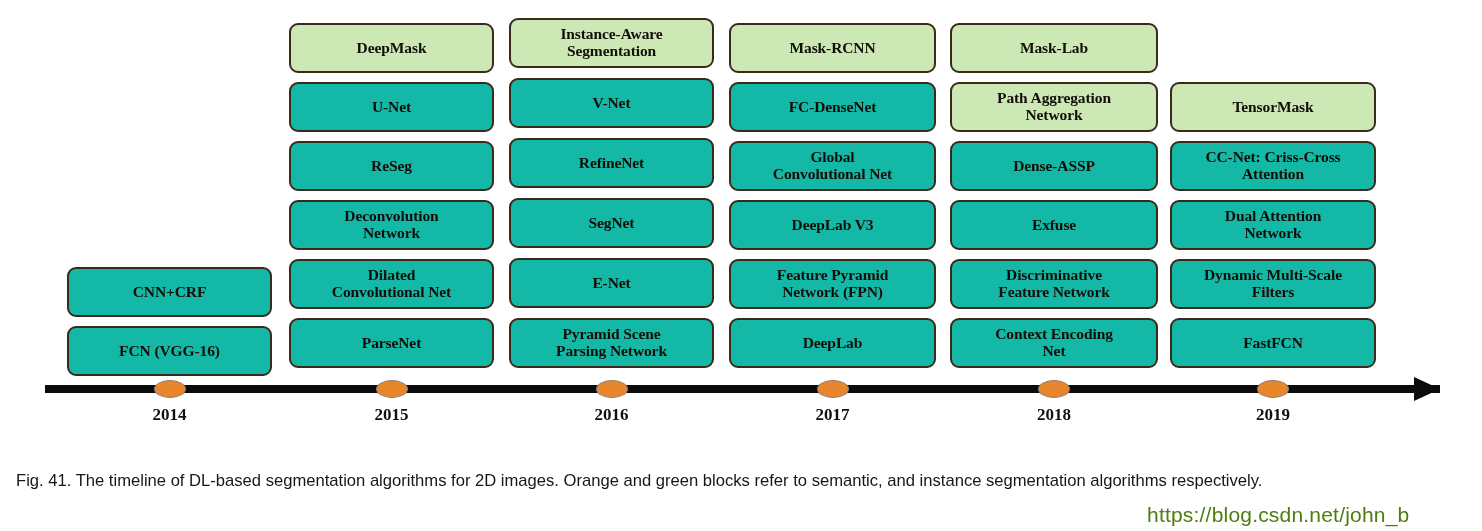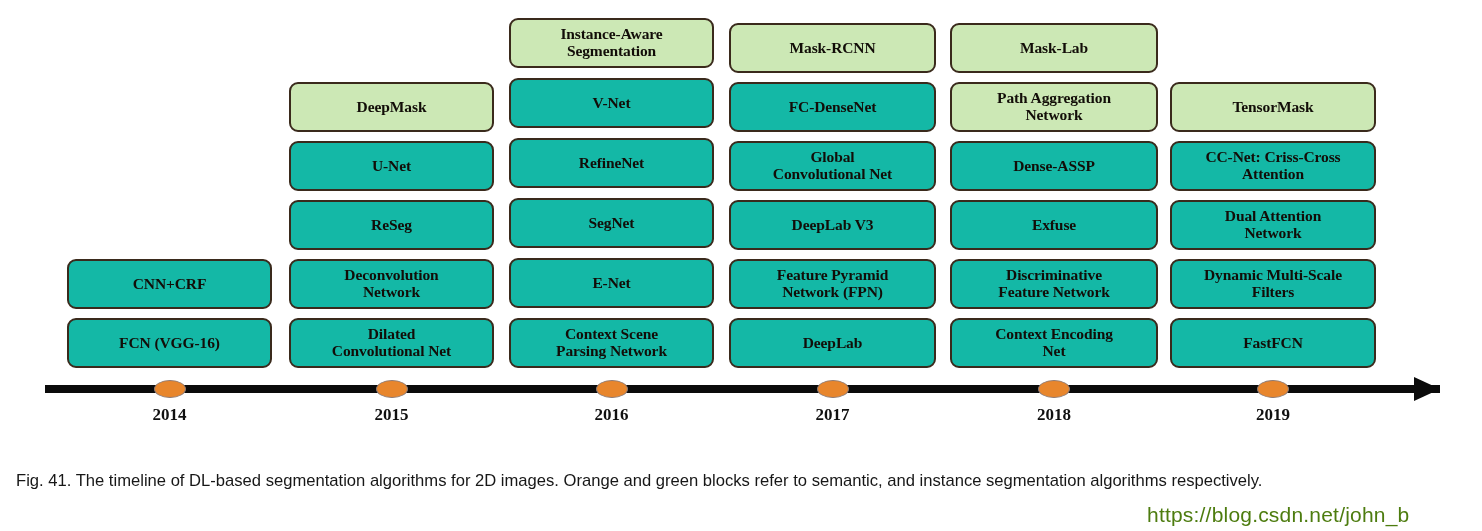--- a/index.html
+++ b/index.html
@@ -32,21 +32,21 @@
   }
   .column {
     position: absolute;
     top: 0;
     display: flex;
     flex-direction: column;
     justify-content: flex-end;
     height: 368px;
     gap: 9px;
   }
-  .col-0 { left: 67px;   width: 205px; }
+  .col-0 { left: 67px;   width: 205px; margin-top: 8px; }
   .col-1 { left: 289px;  width: 205px; }
   .col-2 { left: 509px;  width: 205px; gap: 10px; }
   .col-3 { left: 729px;  width: 207px; }
   .col-4 { left: 950px;  width: 208px; }
   .col-5 { left: 1170px; width: 206px; }
 
   .node {
     box-sizing: border-box;
     height: 50px;
     border: 2px solid #3a2a1c;
@@ -177,20 +177,25 @@
             <span class="txt">Deconvolution</span>
             <span class="txt">Network</span>
           </div>
         </div>
         <div class="node semantic">
           <div>
             <span class="txt">Dilated</span>
             <span class="txt">Convolutional Net</span>
           </div>
         </div>
+        <div class="node semantic">
+          <div>
+            <span class="txt">ParseNet</span>
+          </div>
+        </div>
       </div>
       <div class="column col-2">
         <div class="node instance">
           <div>
             <span class="txt">Instance-Aware</span>
             <span class="txt">Segmentation</span>
           </div>
         </div>
         <div class="node semantic">
           <div>
@@ -207,21 +212,21 @@
             <span class="txt">SegNet</span>
           </div>
         </div>
         <div class="node semantic">
           <div>
             <span class="txt">E-Net</span>
           </div>
         </div>
         <div class="node semantic">
           <div>
-            <span class="txt">Context Scene</span>
+            <span class="txt">Pyramid Scene</span>
             <span class="txt">Parsing Network</span>
           </div>
         </div>
       </div>
       <div class="column col-3">
         <div class="node instance">
           <div>
             <span class="txt">Mask-RCNN</span>
           </div>
         </div>

